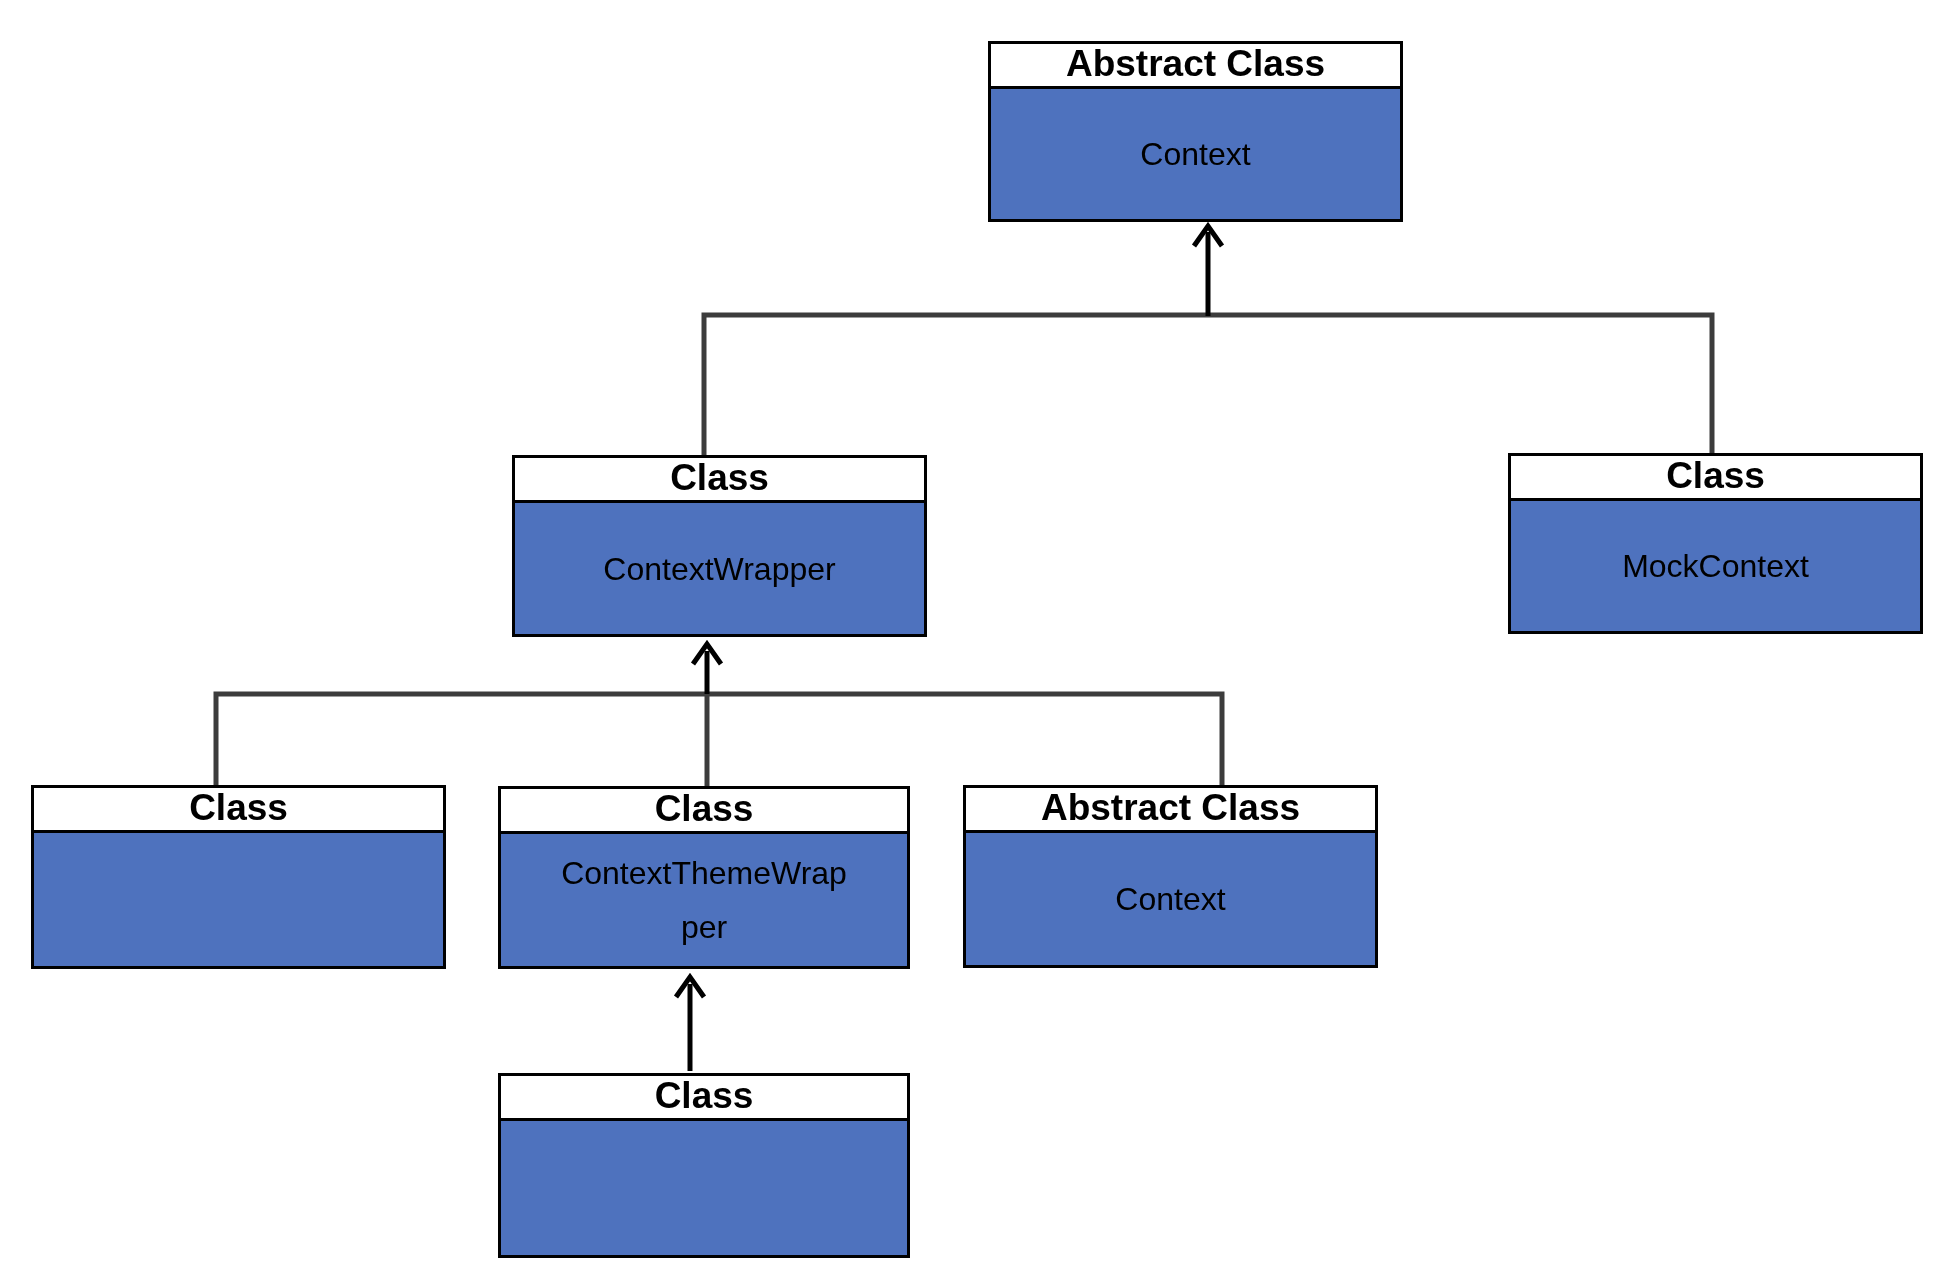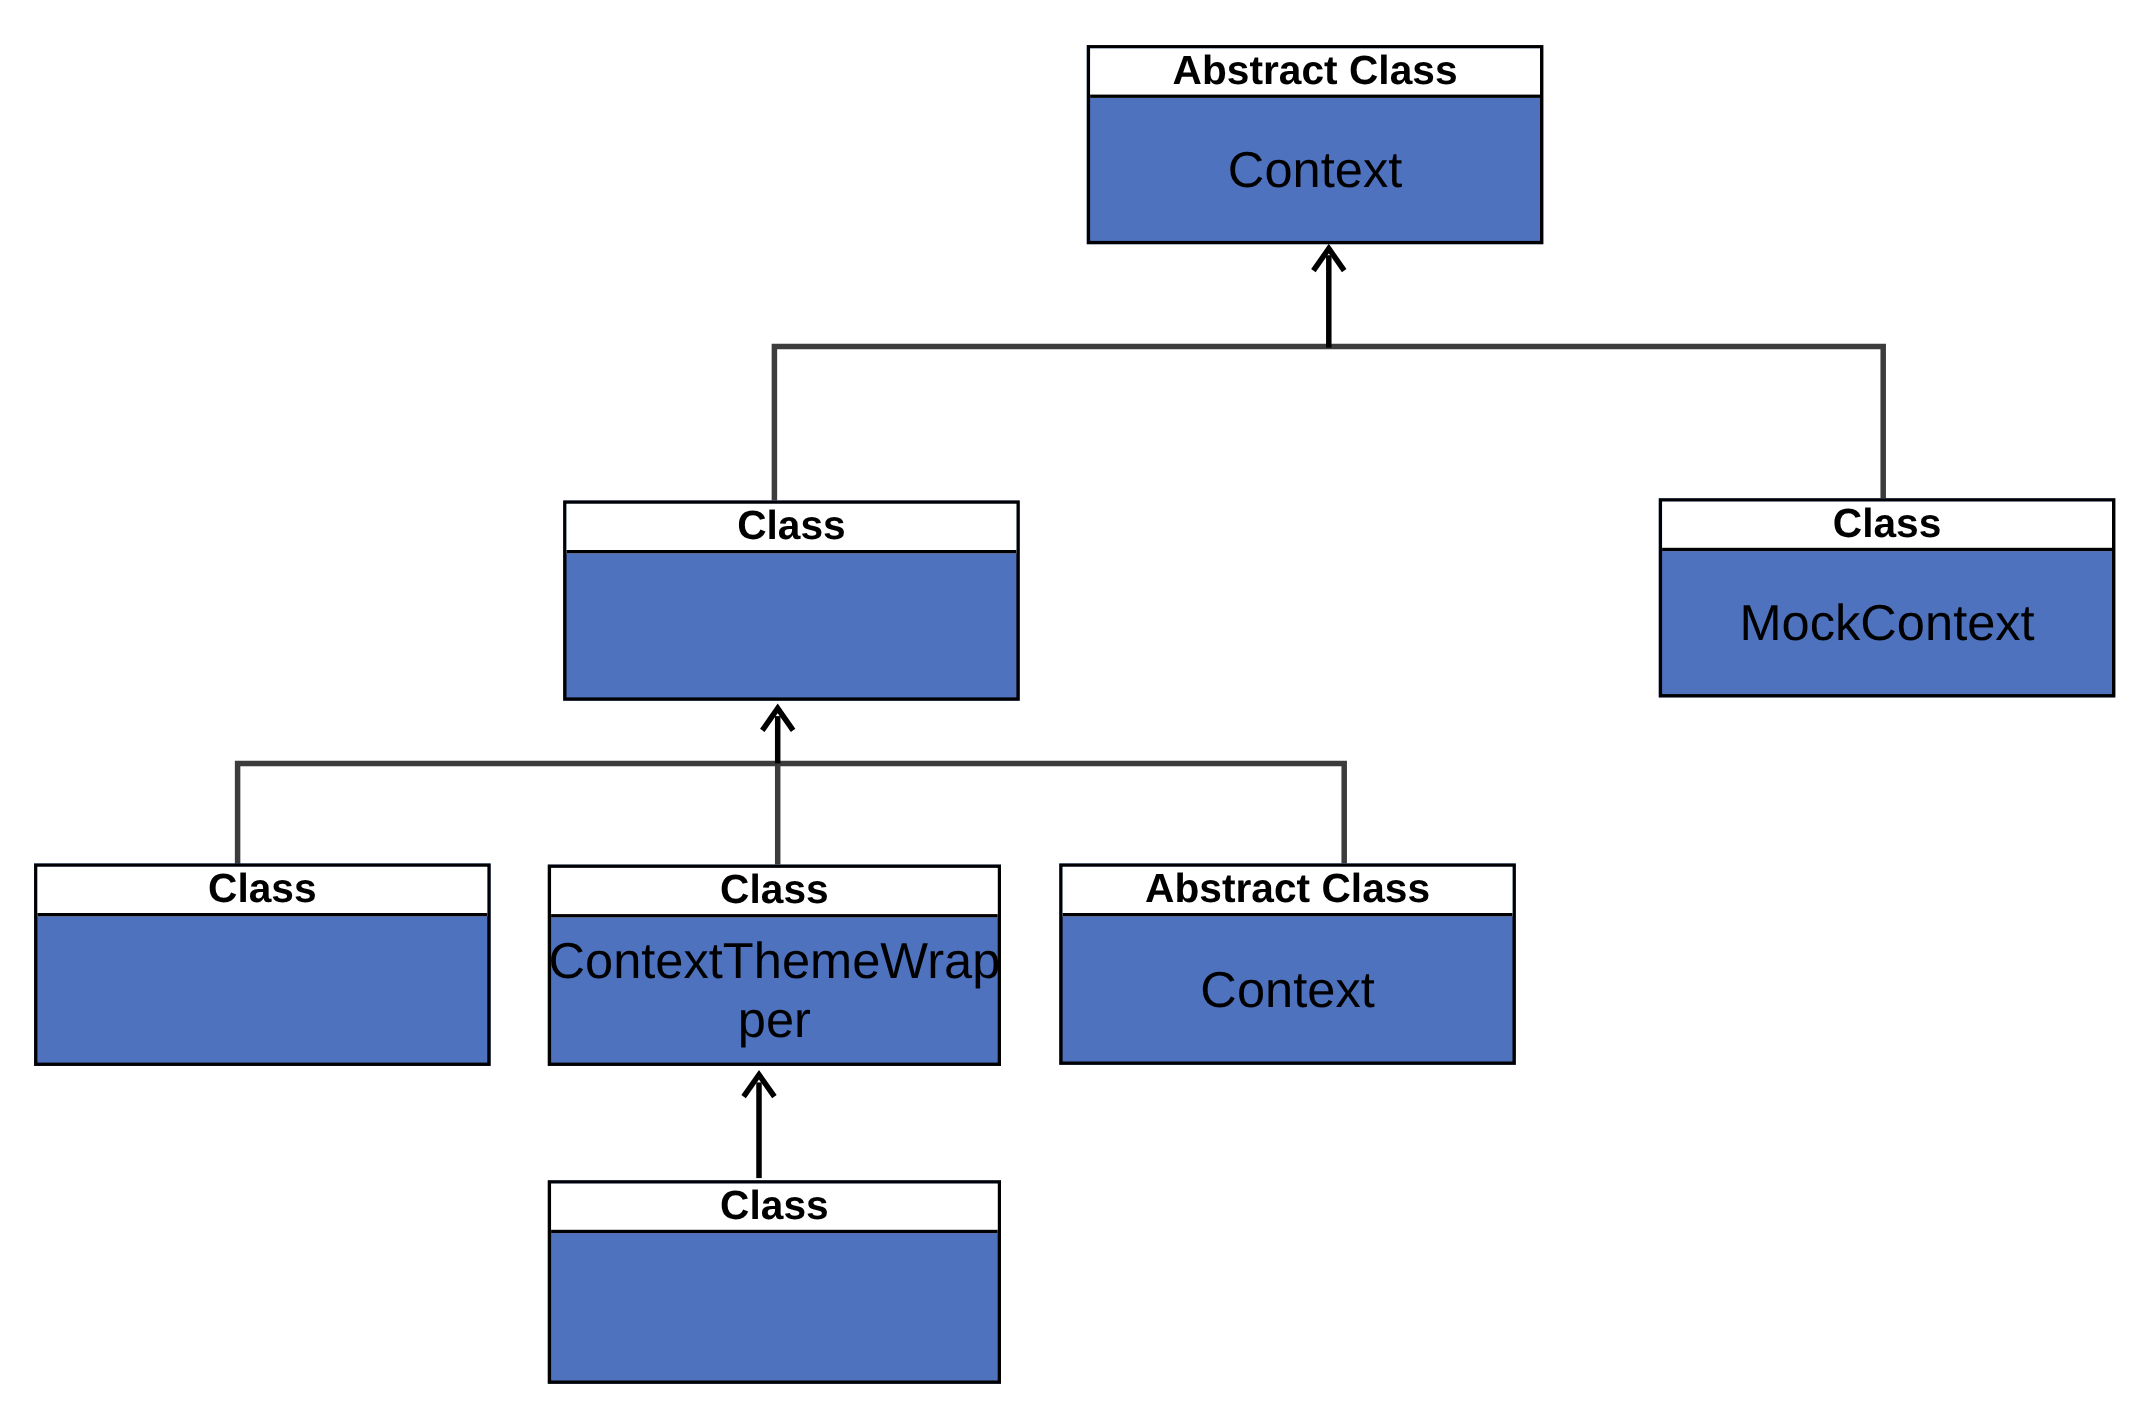--- a/index.html
+++ b/index.html
@@ -43,21 +43,21 @@
     text-align: center;
     white-space: nowrap;
   }
   .node-body {
     flex: 1 1 auto;
     display: flex;
     flex-direction: column;
     align-items: center;
     justify-content: center;
     color: var(--text-color, #000000);
-    font-size: 46px;
+    font-size: 32px;
     font-weight: 400;
     line-height: 54px;
     text-align: left;
   }
   
   #node-context             { left:  988px; top:   41px; width: 415px; height: 181px; }
   #node-contextwrapper      { left:  512px; top:  455px; width: 415px; height: 182px; }
   #node-mockcontext         { left: 1508px; top:  453px; width: 415px; height: 181px; }
   #node-application         { left:   31px; top:  785px; width: 415px; height: 184px; }
   #node-contextthemewrapper { left:  498px; top:  786px; width: 412px; height: 183px; }
@@ -95,20 +95,21 @@
     <path class="arrow-line" d="M 676 997 L 690 977 L 704 997"></path>
   </svg>
 
   <div class="node" id="node-context">
     <div class="node-header">Abstract Class</div>
     <div class="node-body">Context</div>
   </div>
 
   <div class="node" id="node-contextwrapper">
     <div class="node-header">Class</div>
+    <div class="node-body">ContextWrapper</div>
   </div>
 
   <div class="node" id="node-mockcontext">
     <div class="node-header">Class</div>
     <div class="node-body">MockContext</div>
   </div>
 
   <div class="node" id="node-application">
     <div class="node-header">Class</div>
   </div>

